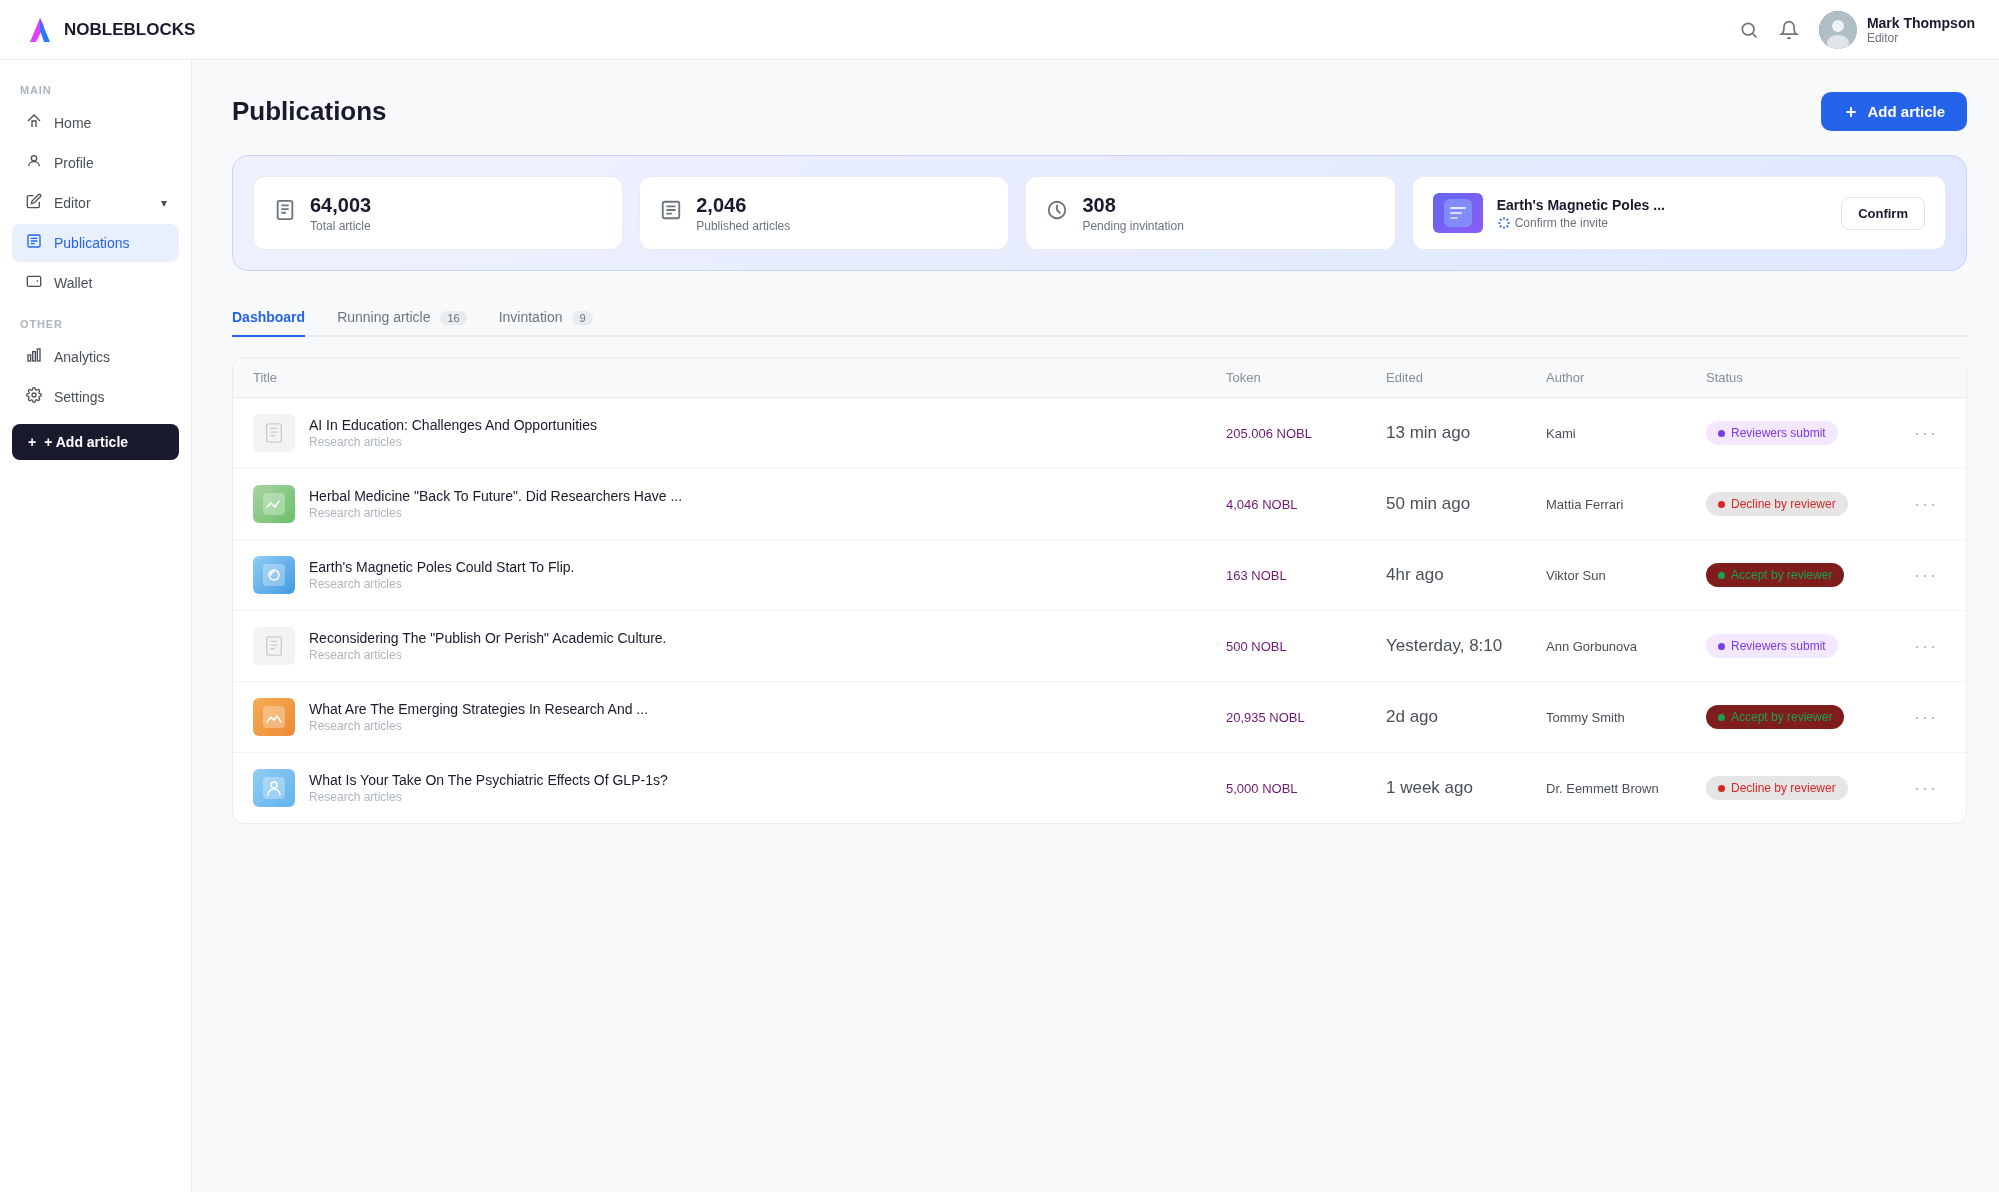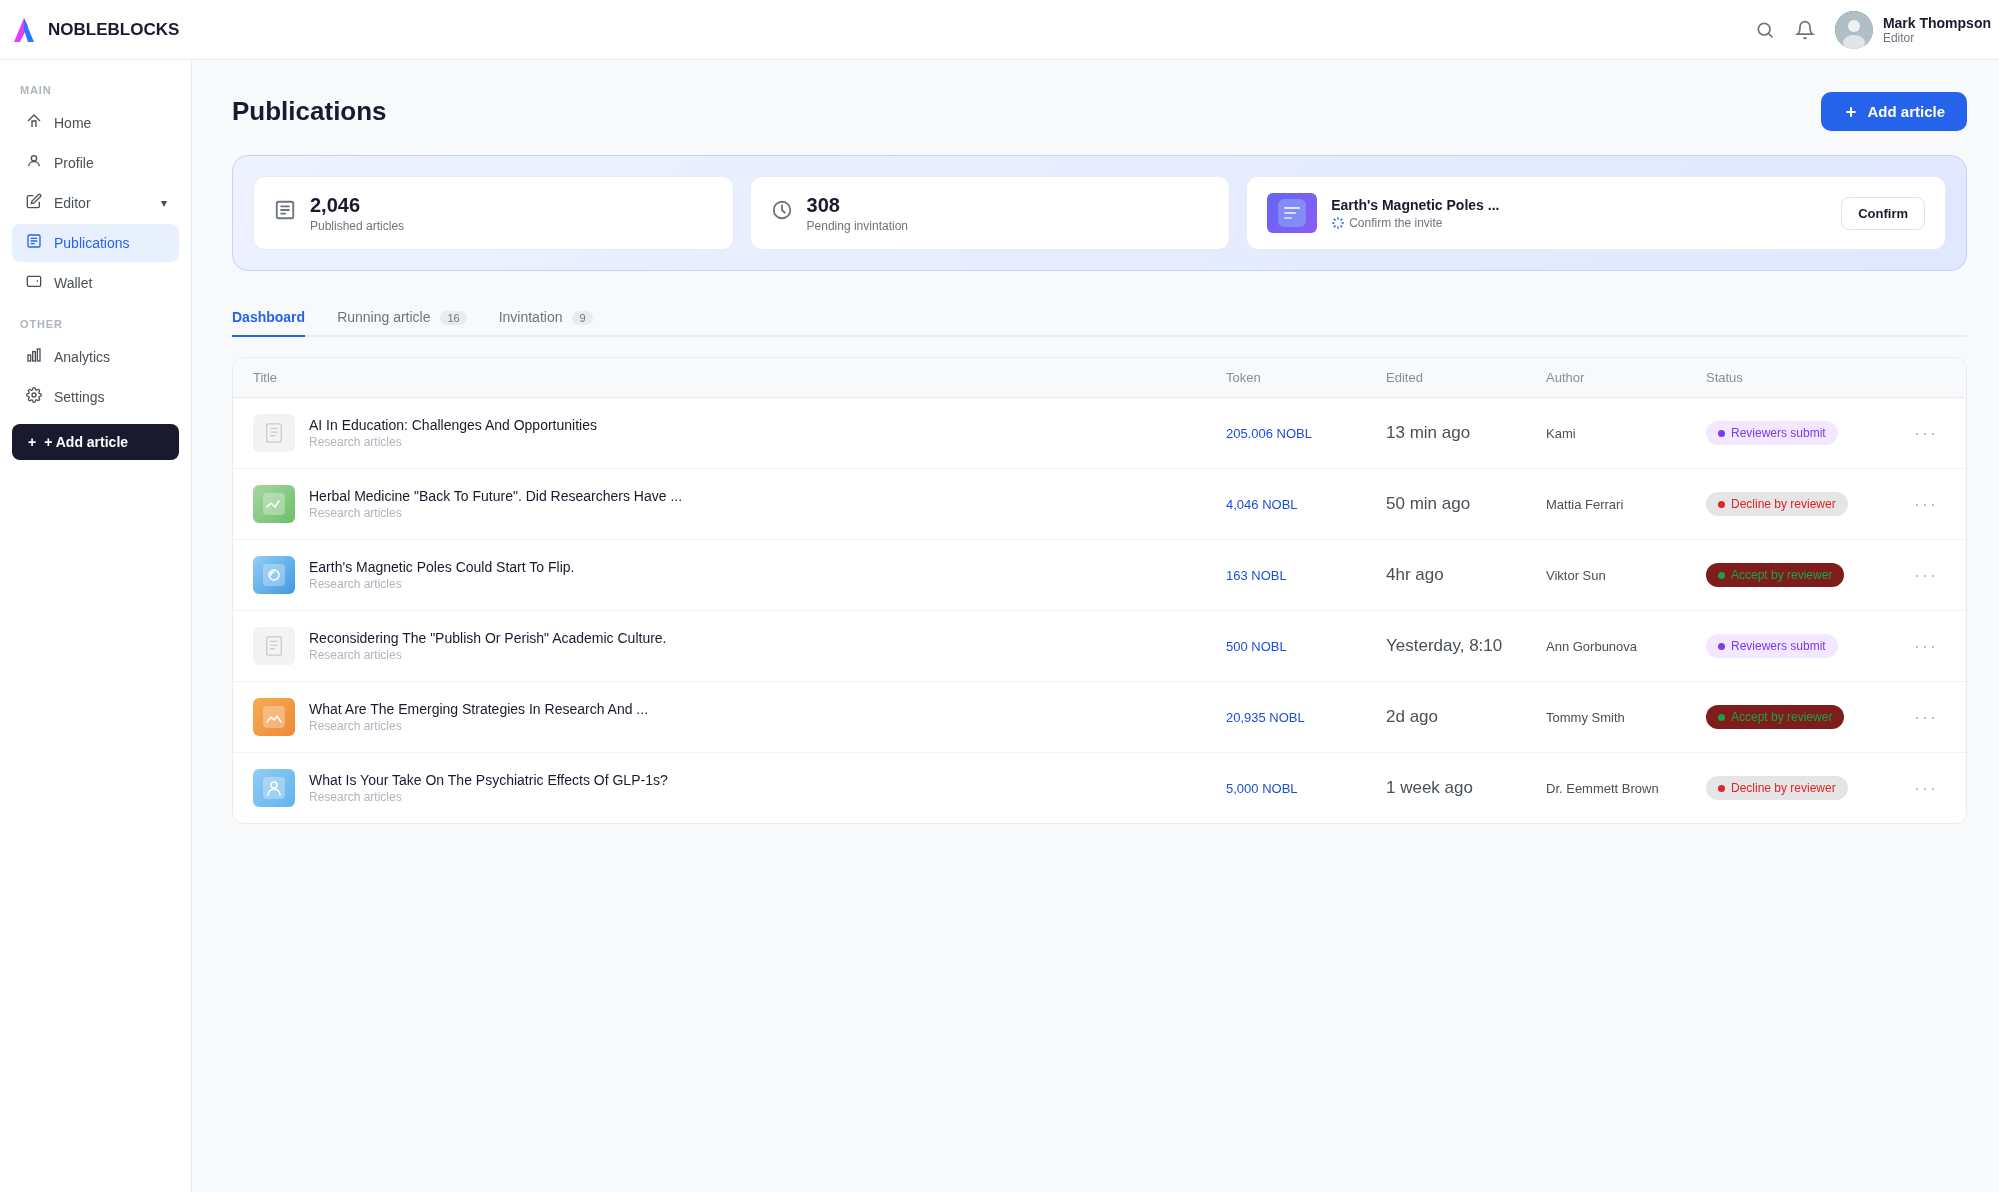--- a/index.html
+++ b/index.html
@@ -1,20 +1,20 @@
 <!DOCTYPE html>
 <html><head>
   <meta charset="utf-8">
   <style>
     * { box-sizing: border-box; margin: 0; padding: 0; }
     body { font-family: -apple-system, BlinkMacSystemFont, 'Segoe UI', sans-serif; background: #f8f9fa; color: #1a1a2e; }
 
     
     .app-layout { display: flex; flex-direction: column; min-height: 100vh; }
-    .topbar { display: flex; align-items: center; background: #fff; border-bottom: 1px solid #e9ecef; padding: 0 8px; height: 60px; position: fixed; top: 0; left: 0; right: 0; z-index: 100; }
+    .topbar { display: flex; align-items: center; background: #fff; border-bottom: 1px solid #e9ecef; padding: 0 24px; height: 60px; position: fixed; top: 0; left: 0; right: 0; z-index: 100; }
     .topbar-logo { display: flex; align-items: center; gap: 8px; font-weight: 700; font-size: 17px; color: #1a1a2e; }
     .logo-icon { width: 32px; height: 32px; }
     .topbar-right { margin-left: auto; display: flex; align-items: center; gap: 20px; }
     .topbar-icon-btn { background: none; border: none; cursor: pointer; color: #6c757d; font-size: 18px; display: flex; align-items: center; }
     .topbar-user { display: flex; align-items: center; gap: 10px; }
     .avatar { width: 38px; height: 38px; border-radius: 50%; background: linear-gradient(135deg, #6c757d, #adb5bd); display: flex; align-items: center; justify-content: center; color: #fff; font-size: 14px; font-weight: 600; overflow: hidden; }
     .topbar-user-info { display: flex; flex-direction: column; }
     .topbar-user-name { font-weight: 600; font-size: 14px; }
     .topbar-user-role { font-size: 12px; color: #6c757d; }
 
@@ -68,21 +68,21 @@
     .article-thumb { width: 42px; height: 38px; border-radius: 6px; background: #e9ecef; flex-shrink: 0; overflow: hidden; display: flex; align-items: center; justify-content: center; }
     .article-thumb.type1 { background: #f1f3f5; }
     .article-thumb.type2 { background: linear-gradient(135deg, #a8d5a2, #6abf69); }
     .article-thumb.type3 { background: linear-gradient(135deg, #90cdf4, #4299e1); }
     .article-thumb.type4 { background: #f1f3f5; }
     .article-thumb.type5 { background: linear-gradient(135deg, #f6ad55, #ed8936); }
     .article-thumb.type6 { background: linear-gradient(135deg, #90cdf4, #63b3ed); }
     .article-info { display: flex; flex-direction: column; }
     .article-title { font-size: 14px; font-weight: 500; color: #1a1a2e; }
     .article-category { font-size: 12px; color: #adb5bd; margin-top: 2px; }
-    .token-cell { font-size: 13px; color: #1d4ed8; }
+    .token-cell { font-size: 13px; color: #701a75; }
     .edited-cell { font-size: 17px; color: #495057; }
     .author-cell { font-size: 13px; color: #495057; }
     .status-badge { display: inline-flex; align-items: center; gap: 6px; padding: 5px 12px; border-radius: 20px; font-size: 12px; font-weight: 500; }
     .status-reviewers { background: #f3e8ff; color: #7c3aed; }
     .status-decline { background: #e5e5e5; color: #dc2626; }
     .status-accept { background: #7f1d1d; color: #16a34a; }
     .status-dot { width: 7px; height: 7px; border-radius: 50%; flex-shrink: 0; }
     .dot-purple { background: #7c3aed; }
     .dot-red { background: #dc2626; }
     .dot-green { background: #16a34a; }
@@ -229,20 +229,32 @@
               <path d="M12 5v14M5 12h14"></path>
             </svg>
           <span>Add article</span>
         </button>
       </div>
 
       <div class="stats-row">
         <div class="stat-card">
           <span class="stat-icon">
             <svg width="22" height="22" fill="none" viewBox="0 0 24 24" stroke="#6c757d" stroke-width="2">
+                <rect x="4" y="2" width="16" height="20" rx="2"></rect>
+                <path d="M8 7h8M8 11h8M8 15h5"></path>
+              </svg>
+          </span>
+          <div class="stat-info">
+            <span class="stat-value">64,003</span>
+            <span class="stat-label">Total article</span>
+          </div>
+        </div>
+        <div class="stat-card">
+          <span class="stat-icon">
+            <svg width="22" height="22" fill="none" viewBox="0 0 24 24" stroke="#6c757d" stroke-width="2">
                 <rect x="3" y="3" width="18" height="18" rx="2"></rect>
                 <path d="M7 8h10M7 12h10M7 16h6"></path>
               </svg>
           </span>
           <div class="stat-info">
             <span class="stat-value">2,046</span>
             <span class="stat-label">Published articles</span>
           </div>
         </div>
         <div class="stat-card">

